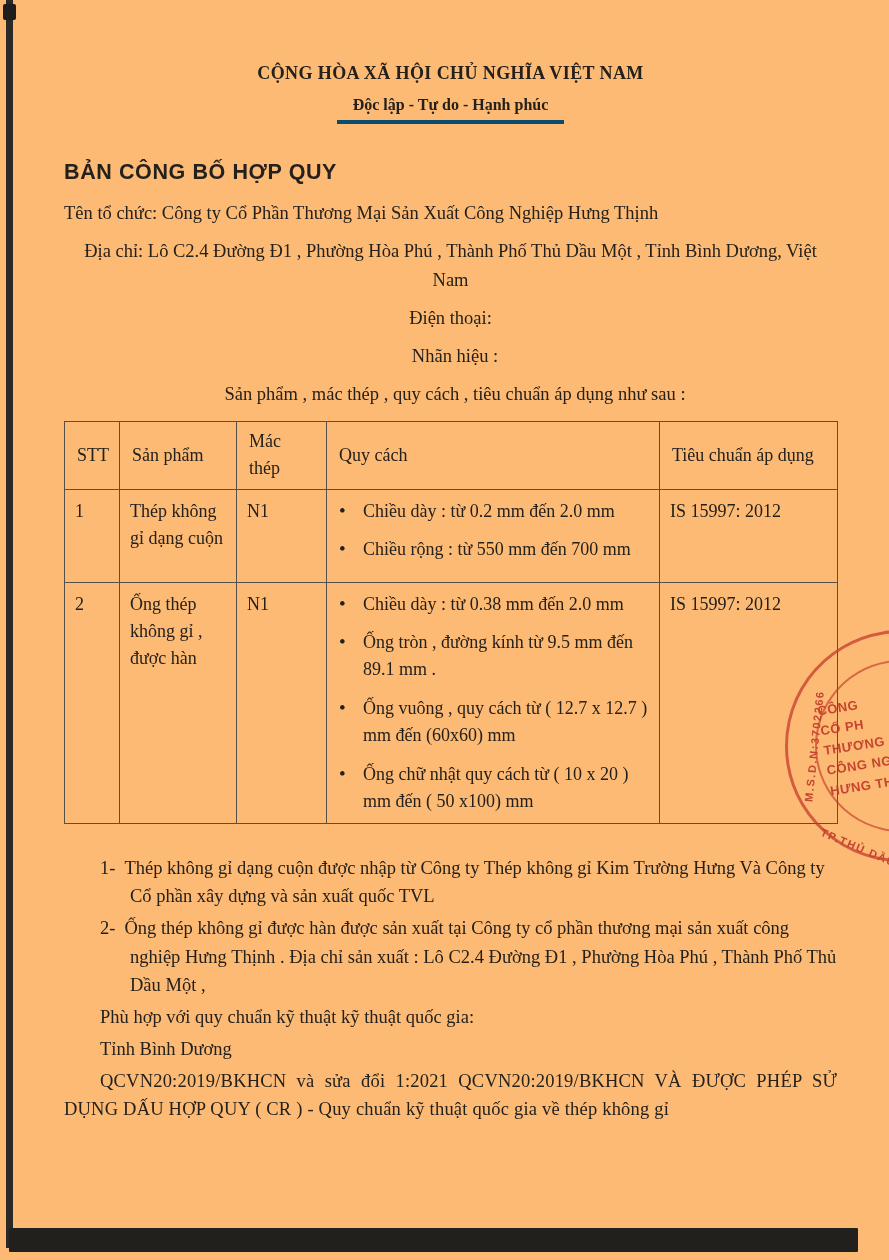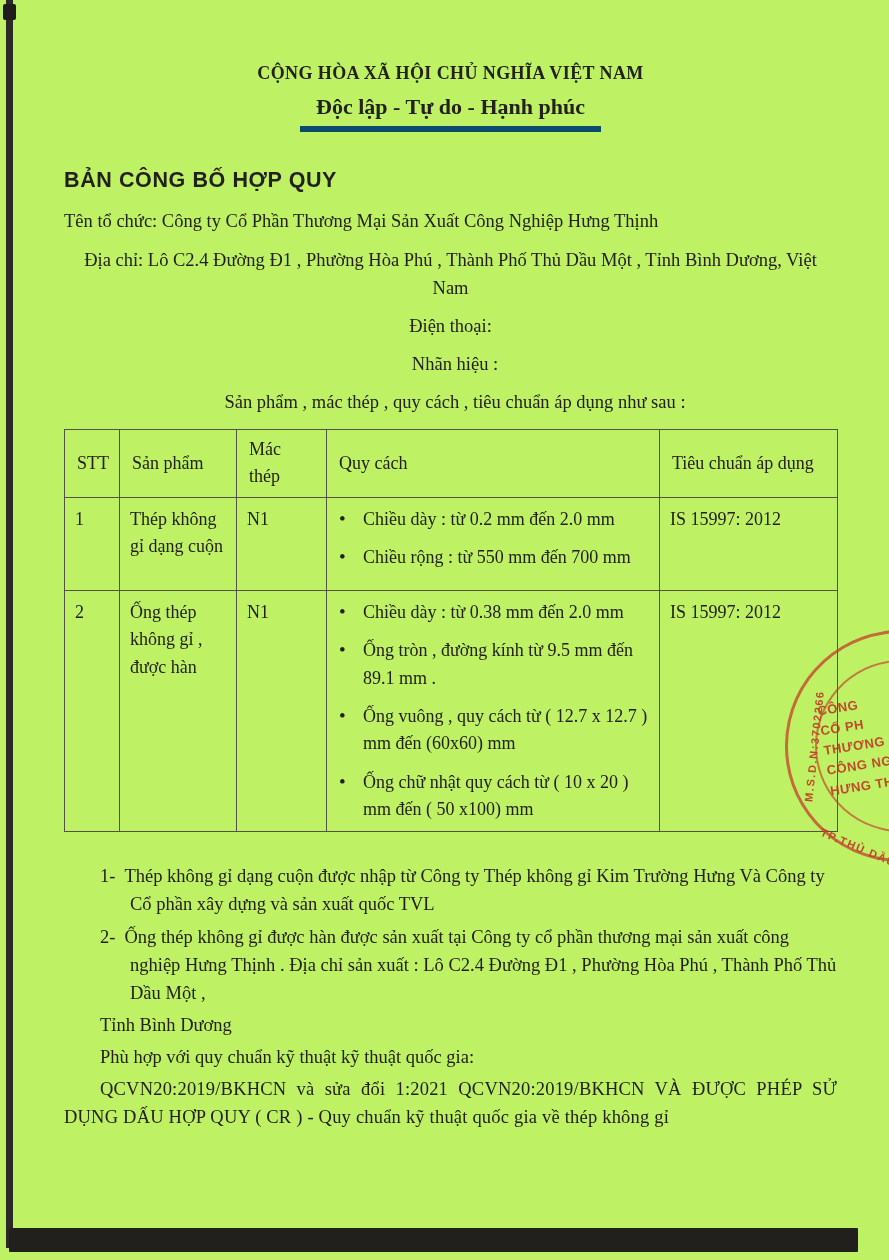--- a/index.html
+++ b/index.html
@@ -1,33 +1,33 @@
 <!DOCTYPE html>
 <html lang="vi"><head>
 <meta charset="utf-8">
 <style>
   html,body{margin:0;padding:0;background:#e8e8e8;}
   .page{
     position:relative;
     width:889px;height:1260px;
     margin:0 auto;
-    background:#bef264;
+    background:#fdba74;
     font-family:"Liberation Serif",serif;
     color:#24211c;
     overflow:hidden;
   }
   
   .scan-left{position:absolute;left:6px;top:0;width:7px;height:1248px;background:#2b2925;}
   .scan-corner{position:absolute;left:3px;top:4px;width:13px;height:16px;background:#1f1e1b;border-radius:2px;}
   .scan-bottom{position:absolute;left:9px;top:1228px;width:849px;height:24px;background:#21201c;border-radius:1px;}
   
   .doc{position:relative;padding:60px 52px 0 64px;font-size:18.5px;line-height:1.52;}
   .national{margin:0;text-align:center;font-weight:bold;font-size:18px;letter-spacing:.4px;}
   .motto-wrap{margin-top:3px;text-align:center;}
-  .motto{display:inline-block;font-weight:bold;font-size:22px;padding:0 16px 2px 16px;border-bottom:6px solid #0c4a6e;}
+  .motto{display:inline-block;font-weight:bold;font-size:16px;padding:0 16px 2px 16px;border-bottom:4px solid #0c4a6e;}
   .doc-title{margin-top:32px;font-family:"Liberation Sans",sans-serif;font-weight:bold;font-size:21.5px;letter-spacing:.6px;}
   .doc-no{margin-top:8px;text-align:center;font-size:18px;}
   p{margin:0;}
   .para{margin-top:11px;}
   .tight{margin-top:10px;text-align:center;}
   .ind{margin-left:9px;}
   .bold{font-weight:bold;}
   
   table.spec{
     margin-top:13px;
@@ -161,22 +161,22 @@
           <td class="c-tc">IS 15997: 2012</td>
         </tr>
       </tbody>
     </table>
 
     <div class="notes">
       <p class="note"><span class="note-marker">1-</span><span>Thép không gỉ dạng cuộn được nhập từ Công ty Thép không gỉ Kim Trường Hưng Và Công ty Cổ phần xây dựng và sản xuất quốc TVL</span></p>
       <p class="note"><span class="note-marker">2-</span><span>Ống thép không gỉ được hàn được sản xuất tại Công ty cổ phần thương mại sản xuất công nghiệp Hưng Thịnh . Địa chỉ sản xuất : Lô C2.4 Đường Đ1 , Phường Hòa Phú , Thành Phố Thủ Dầu Một ,</span></p>
     </div>
 
+    <p class="closing-ind">Phù hợp với quy chuẩn kỹ thuật kỹ thuật quốc gia:</p>
     <p class="closing-ind">Tỉnh Bình Dương</p>
-    <p class="closing-ind">Phù hợp với quy chuẩn kỹ thuật kỹ thuật quốc gia:</p>
     <p class="reg">QCVN20:2019/BKHCN và sửa đổi 1:2021 QCVN20:2019/BKHCN VÀ ĐƯỢC PHÉP SỬ DỤNG DẤU HỢP QUY ( CR ) -  Quy chuẩn kỹ thuật quốc gia về thép không gỉ</p>
 
   </div>
 
   <div class="stamp">
     <div class="stamp-arc-left">M.S.D.N:3702266</div>
     <div class="stamp-lines">
       <div>CÔNG</div>
       <div>CỔ PH</div>
       <div>THƯƠNG MẠI</div>

